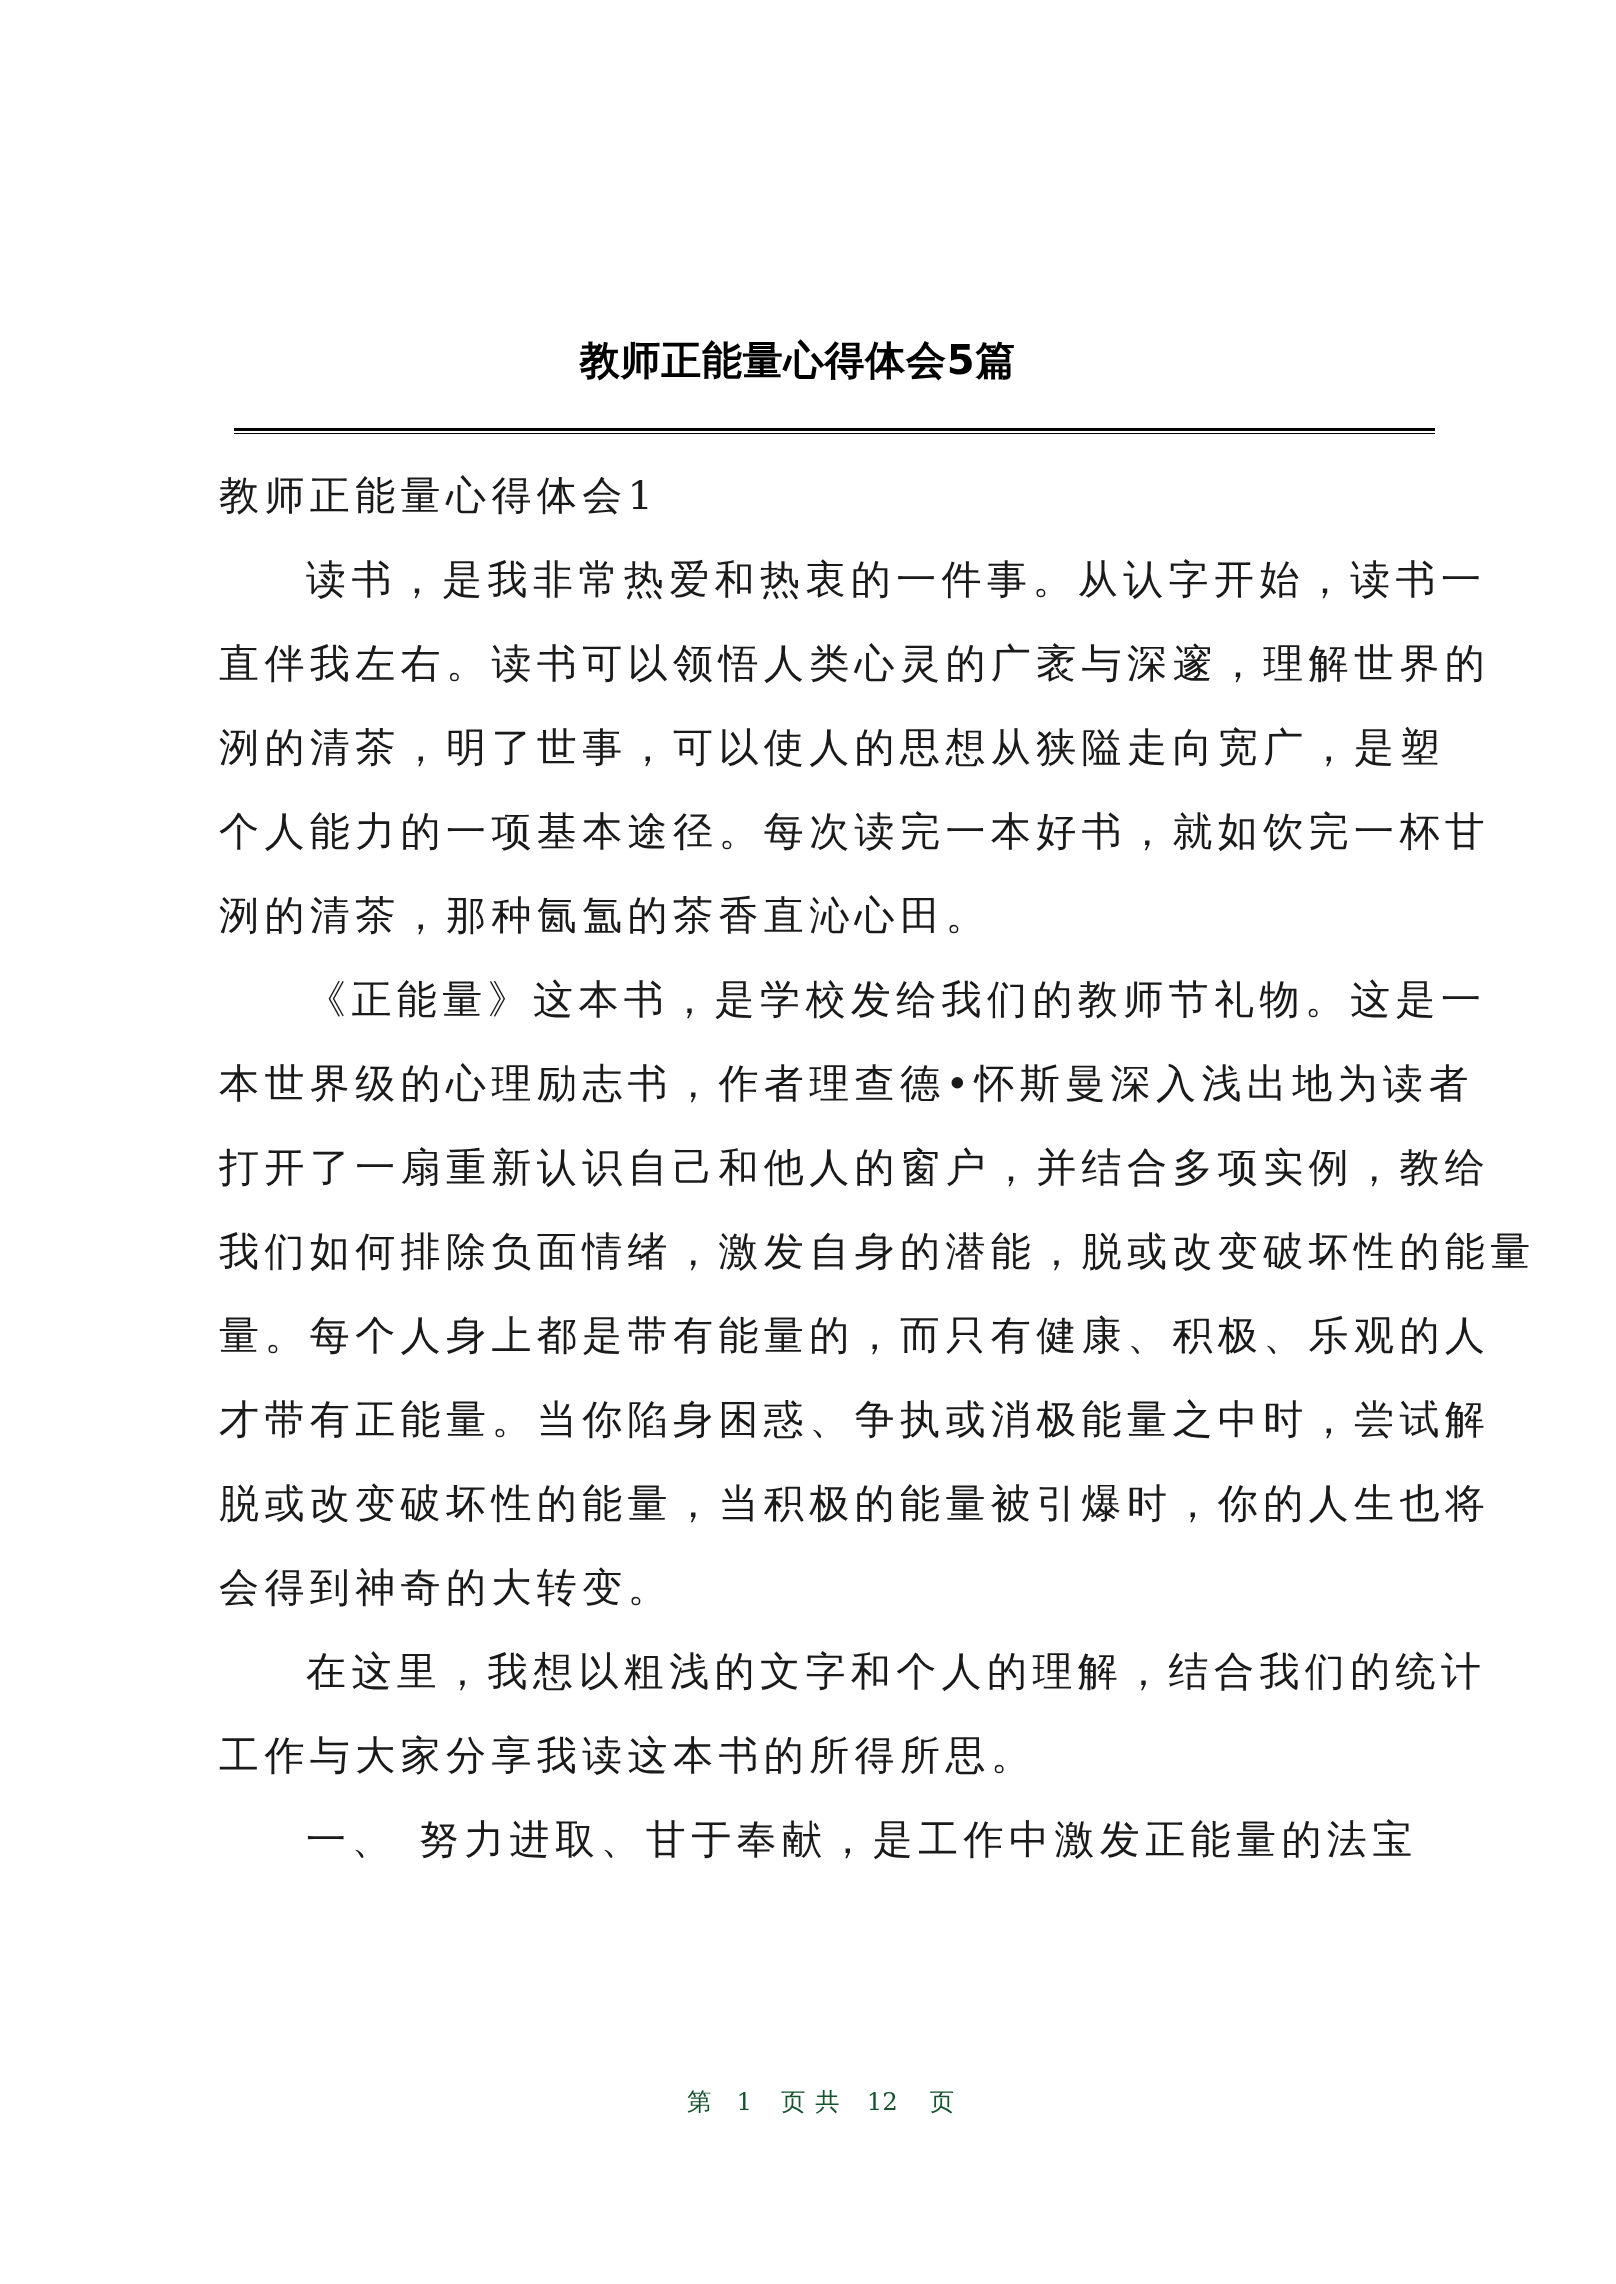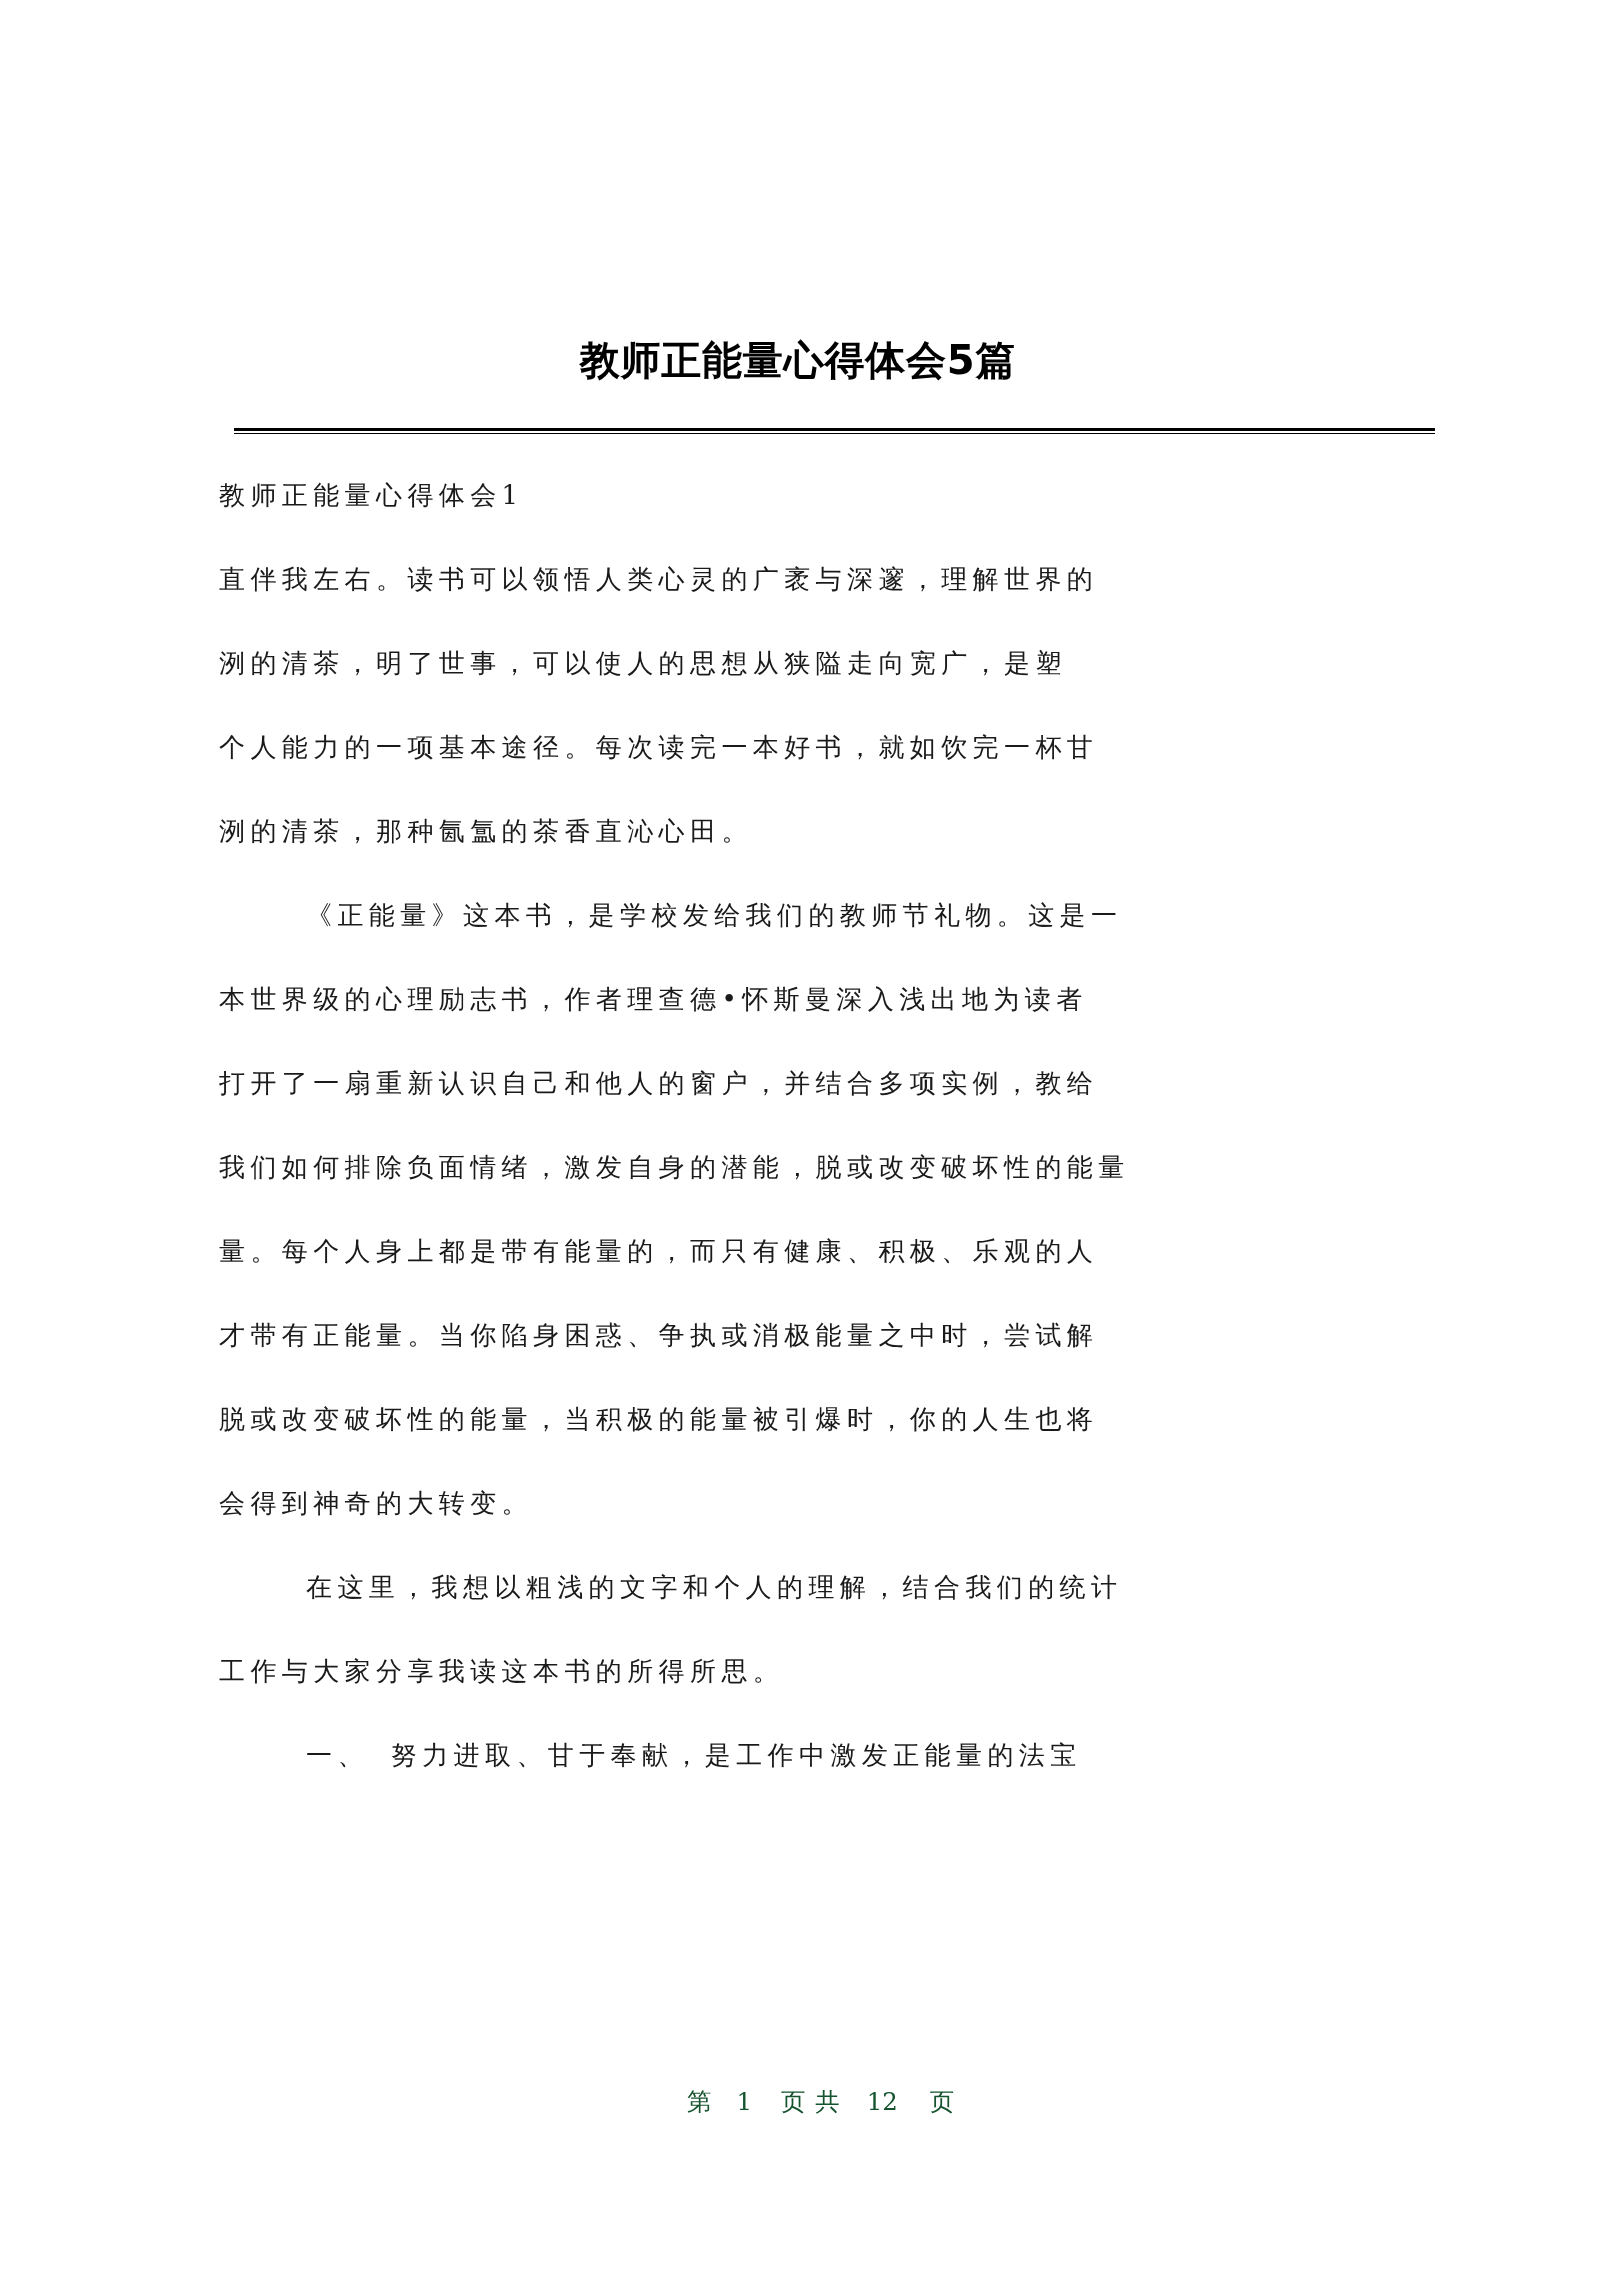--- a/index.html
+++ b/index.html
@@ -51,21 +51,21 @@
   .body-text {
     position: absolute;
     left: 219px;
     top: 453px;
     width: 1229px;
   }
   .line {
     display: block;
     height: 84px;
     line-height: 84px;
-    font-size: 26px;
+    font-size: 40px;
     letter-spacing: 5.4px;
     white-space: nowrap;
     color: #1a1a1a;
   }
   .indent { padding-left: 87px; }
   .subhead .gap { display: inline-block; width: 22px; }
   .footer {
     position: absolute;
     left: 687px;
     top: 2083px;
@@ -89,20 +89,21 @@
 
   <div class="doc-title">教师正能量心得体会5篇</div>
 
   <div class="title-rule"></div>
 
   <div class="body-text">
 
     <div class="line">教师正能量心得体会1</div>
 
     <div>
+      <div class="line indent">读书，是我非常热爱和热衷的一件事。从认字开始，读书一</div>
       <div class="line">直伴我左右。读书可以领悟人类心灵的广袤与深邃，理解世界的</div>
       <div class="line">洌的清茶，明了世事，可以使人的思想从狭隘走向宽广，是塑</div>
       <div class="line">个人能力的一项基本途径。每次读完一本好书，就如饮完一杯甘</div>
       <div class="line">洌的清茶，那种氤氲的茶香直沁心田。</div>
     </div>
 
     <div>
       <div class="line indent">《正能量》这本书，是学校发给我们的教师节礼物。这是一</div>
       <div class="line">本世界级的心理励志书，作者理查德•怀斯曼深入浅出地为读者</div>
       <div class="line">打开了一扇重新认识自己和他人的窗户，并结合多项实例，教给</div>

